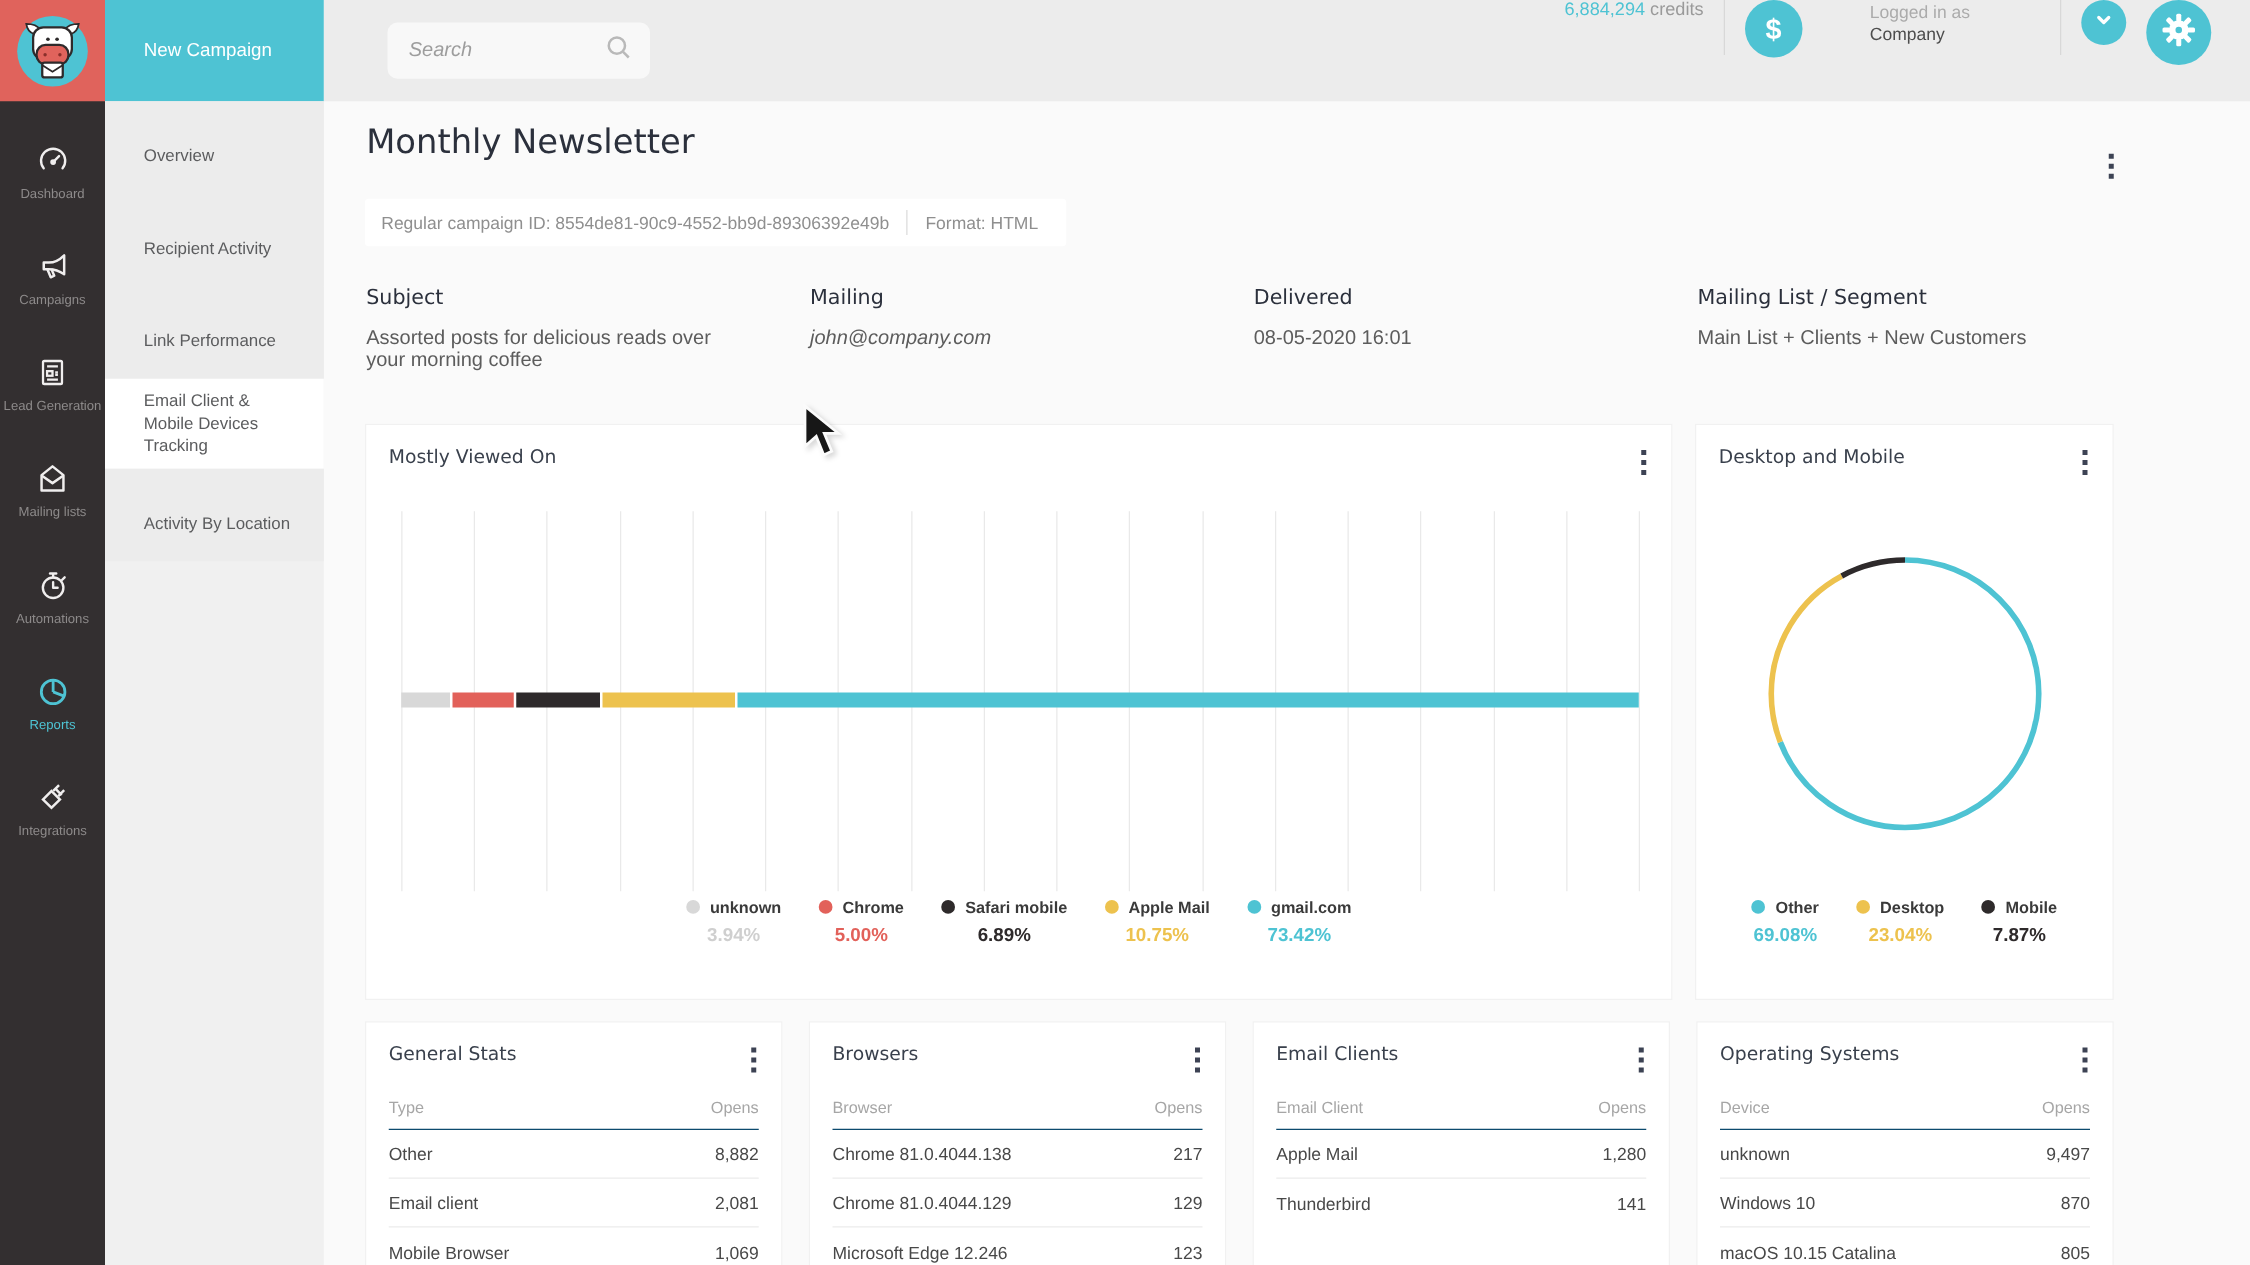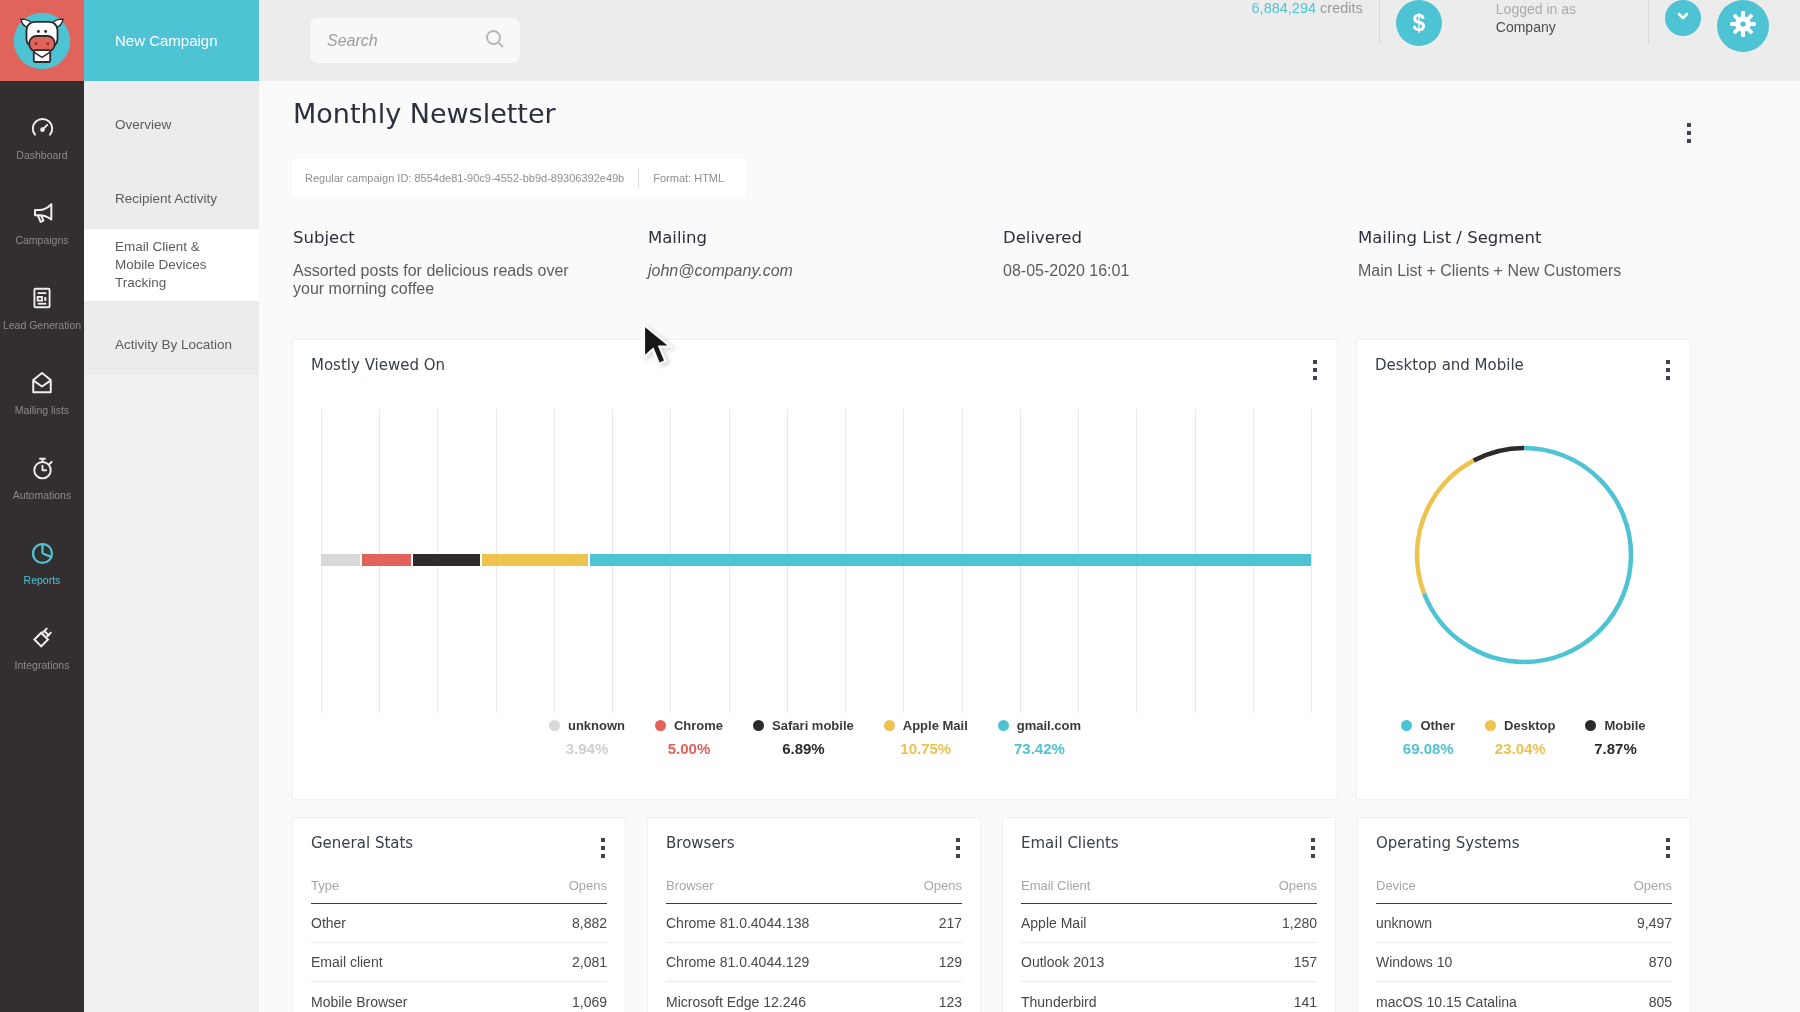--- a/index.html
+++ b/index.html
@@ -39,21 +39,21 @@
   .round-btn { border-radius:50%; background:#4ec3d3; display:flex; align-items:center; justify-content:center; cursor:pointer; }
   .chevron-btn { width:36px; height:36px; margin-right:16px; }
   .gear-btn { width:52px; height:52px; }
 
   
   .main { position:absolute; left:259px; top:81px; width:1541px; height:931px; background:#fafafa; }
   .page-title { position:absolute; left:34px; top:17px; font-family:"DejaVu Sans",sans-serif; font-size:27px; font-weight:500; color:#2b303c; }
   .page-kebab { position:absolute; left:1424px; top:38px; }
   .kebab { display:flex; flex-direction:column; gap:4px; cursor:pointer; padding:4px; }
   .kebab i { width:4px; height:4px; background:#3d4354; display:block; }
-  .meta-band { position:absolute; left:33px; top:78px; height:38px; background:#ffffff; border-radius:3px; display:flex; align-items:center; padding:0 22px 0 13px; font-size:11px; color:#8f8f8f; }
+  .meta-band { position:absolute; left:33px; top:78px; height:38px; background:#ffffff; border-radius:3px; display:flex; align-items:center; padding:0 22px 0 13px; font-size:14px; color:#8f8f8f; }
   .meta-sep { width:1px; height:20px; background:#dcdcdc; margin:0 14px; }
   .info-row { position:absolute; left:34px; top:147px; width:1400px; display:flex; }
   .info-col { }
   .info-col h3 { font-family:"DejaVu Sans",sans-serif; font-size:16.5px; font-weight:500; color:#2b303c; margin-bottom:15px; }
   .info-col p { font-size:16px; color:#5c5c5c; line-height:18px; }
 
   .cards-row-top { position:absolute; left:33px; top:258px; width:1399px; display:flex; gap:18px; }
   .cards-row-bottom { position:absolute; left:33px; top:736px; width:1399px; display:flex; gap:21px; }
   .card { background:#fff; border:1px solid #f1f1f1; position:relative; }
   .card-title { font-family:"DejaVu Sans",sans-serif; font-size:15px; font-weight:500; color:#39404c; position:absolute; left:18px; top:16px; }
@@ -181,20 +181,21 @@
         <span class="rail-label">Integrations</span>
       </div>
     </div>
 </nav>
 
 <nav class="subnav">
   <div class="subnav-header">New Campaign</div>
   <div id="subnav-items">
       <div class="subnav-item">Overview</div>
       <div class="subnav-item">Recipient Activity</div>
+      <div class="subnav-item">Link Performance</div>
       <div class="subnav-item active">Email Client &amp; Mobile Devices Tracking</div>
       <div class="subnav-item">Activity By Location</div>
     </div>
 </nav>
 
 <header class="topbar">
   <div class="search-wrap">
     <input type="text" placeholder="Search" style="">
     <span class="search-icon">
       <svg width="22" height="22" viewBox="0 0 22 22" fill="none" stroke="#b9b9b9" stroke-width="2">
@@ -455,24 +456,20 @@
         <div class="stat-table">
           <div class="stat-hrow">
             <span>Email Client</span>
             <span>Opens</span>
           </div>
           <div class="stat-row">
             <span>Apple Mail</span>
             <span>1,280</span>
           </div>
           <div class="stat-row">
-            <span>Outlook 2013</span>
-            <span>157</span>
-          </div>
-          <div class="stat-row">
             <span>Thunderbird</span>
             <span>141</span>
           </div>
         </div>
       </section>
       <section class="card stat-card">
         <span class="card-title">Operating Systems</span>
         <span class="card-kebab kebab">
           <i></i>
           <i></i>

